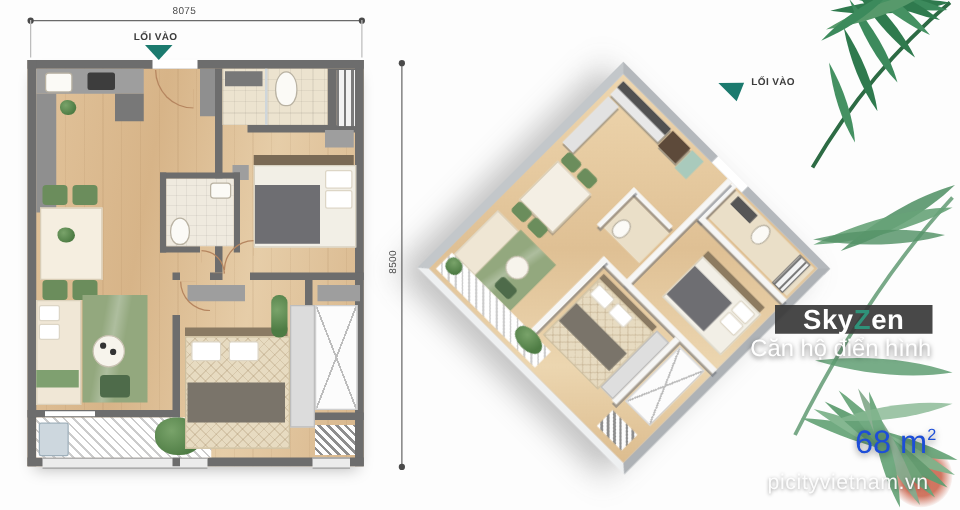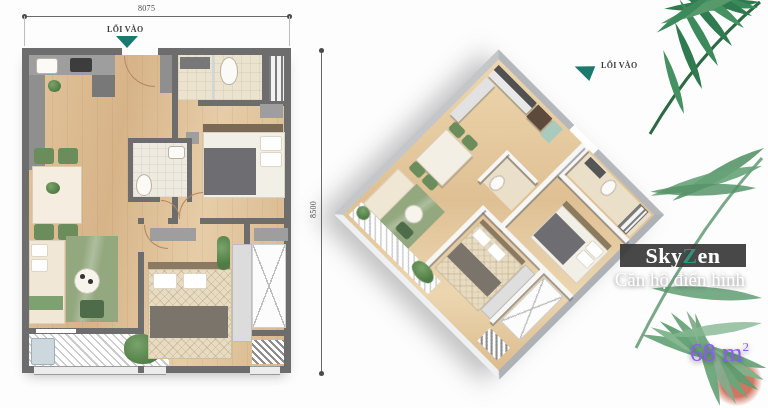--- a/index.html
+++ b/index.html
@@ -1,17 +1,17 @@
 <!DOCTYPE html>
 <html><head>
 <meta charset="utf-8">
 <style>
   html,body{margin:0;padding:0;background:#ffffff;}
   .stage{position:relative;width:768px;height:408px;overflow:hidden;background:#fdfdfd;
-         font-family:Liberation Serif, serif;}
+         font-family:Liberation Sans, sans-serif;}
   .abs{position:absolute;}
 
   
   .dim-line-h{height:1px;background:#6a6a6a;}
   .dim-line-v{width:1px;background:#6a6a6a;}
   .dim-tick{width:5px;height:5px;background:#4a4a4a;border-radius:50%;}
   .dim-label{font-size:8px;color:#4a4a4a;letter-spacing:.3px;}
   .entr-label{font-size:8px;font-weight:bold;color:#3c3c3c;letter-spacing:.3px;}
   .tri-down{width:0;height:0;border-left:11px solid transparent;border-right:11px solid transparent;
             border-top:12px solid #1b7a6e;}
@@ -72,21 +72,21 @@
 
   
   .banner{left:620px;top:244px;width:126px;height:23px;background:rgba(56,56,56,.92);
           display:flex;align-items:center;justify-content:center;
           color:#ffffff;font-size:22px;font-weight:600;letter-spacing:.5px;line-height:20px;}
   .banner .accent{color:#2f9279;font-weight:700;}
   .tagline{top:269px;right:23px;color:#ffffff;font-size:19px;font-weight:500;
            text-shadow:0 1px 4px rgba(0,0,0,.55);}
   .unit{top:293px;right:21px;color:#ffffff;font-size:35px;font-weight:500;letter-spacing:1px;
         text-shadow:0 2px 6px rgba(0,0,0,.5);}
-  .area{top:338px;right:19px;color:#8b5cf6;font-size:26px;font-weight:400;
+  .area{top:338px;right:19px;color:#1d4ed8;font-size:26px;font-weight:400;
         text-shadow:0 2px 5px rgba(0,0,0,.5);}
   .area sup{font-size:13px;}
   .site{top:376px;right:25px;color:rgba(255,255,255,.93);font-size:17px;letter-spacing:.5px;
         text-shadow:0 1px 3px rgba(0,0,0,.4);}
   .logo-dot{left:712px;top:356px;width:50px;height:50px;border-radius:50%;
         background:radial-gradient(circle,rgba(197,84,58,.8) 0 45%,rgba(197,84,58,0) 72%);}
 </style>
 </head>
 <body>
 
@@ -302,14 +302,15 @@
 
   <div class="abs banner">
     <span>Sky</span>
       <span class="accent">Z</span>
       <span>en</span>
   </div>
   <div class="abs tagline">Căn hộ điển hình</div>
   <div class="abs area">
     <span>68 m</span><sup>2</sup>
   </div>
+  <div class="abs site">picityvietnam.vn</div>
 
 </div>
 
 </body></html>

